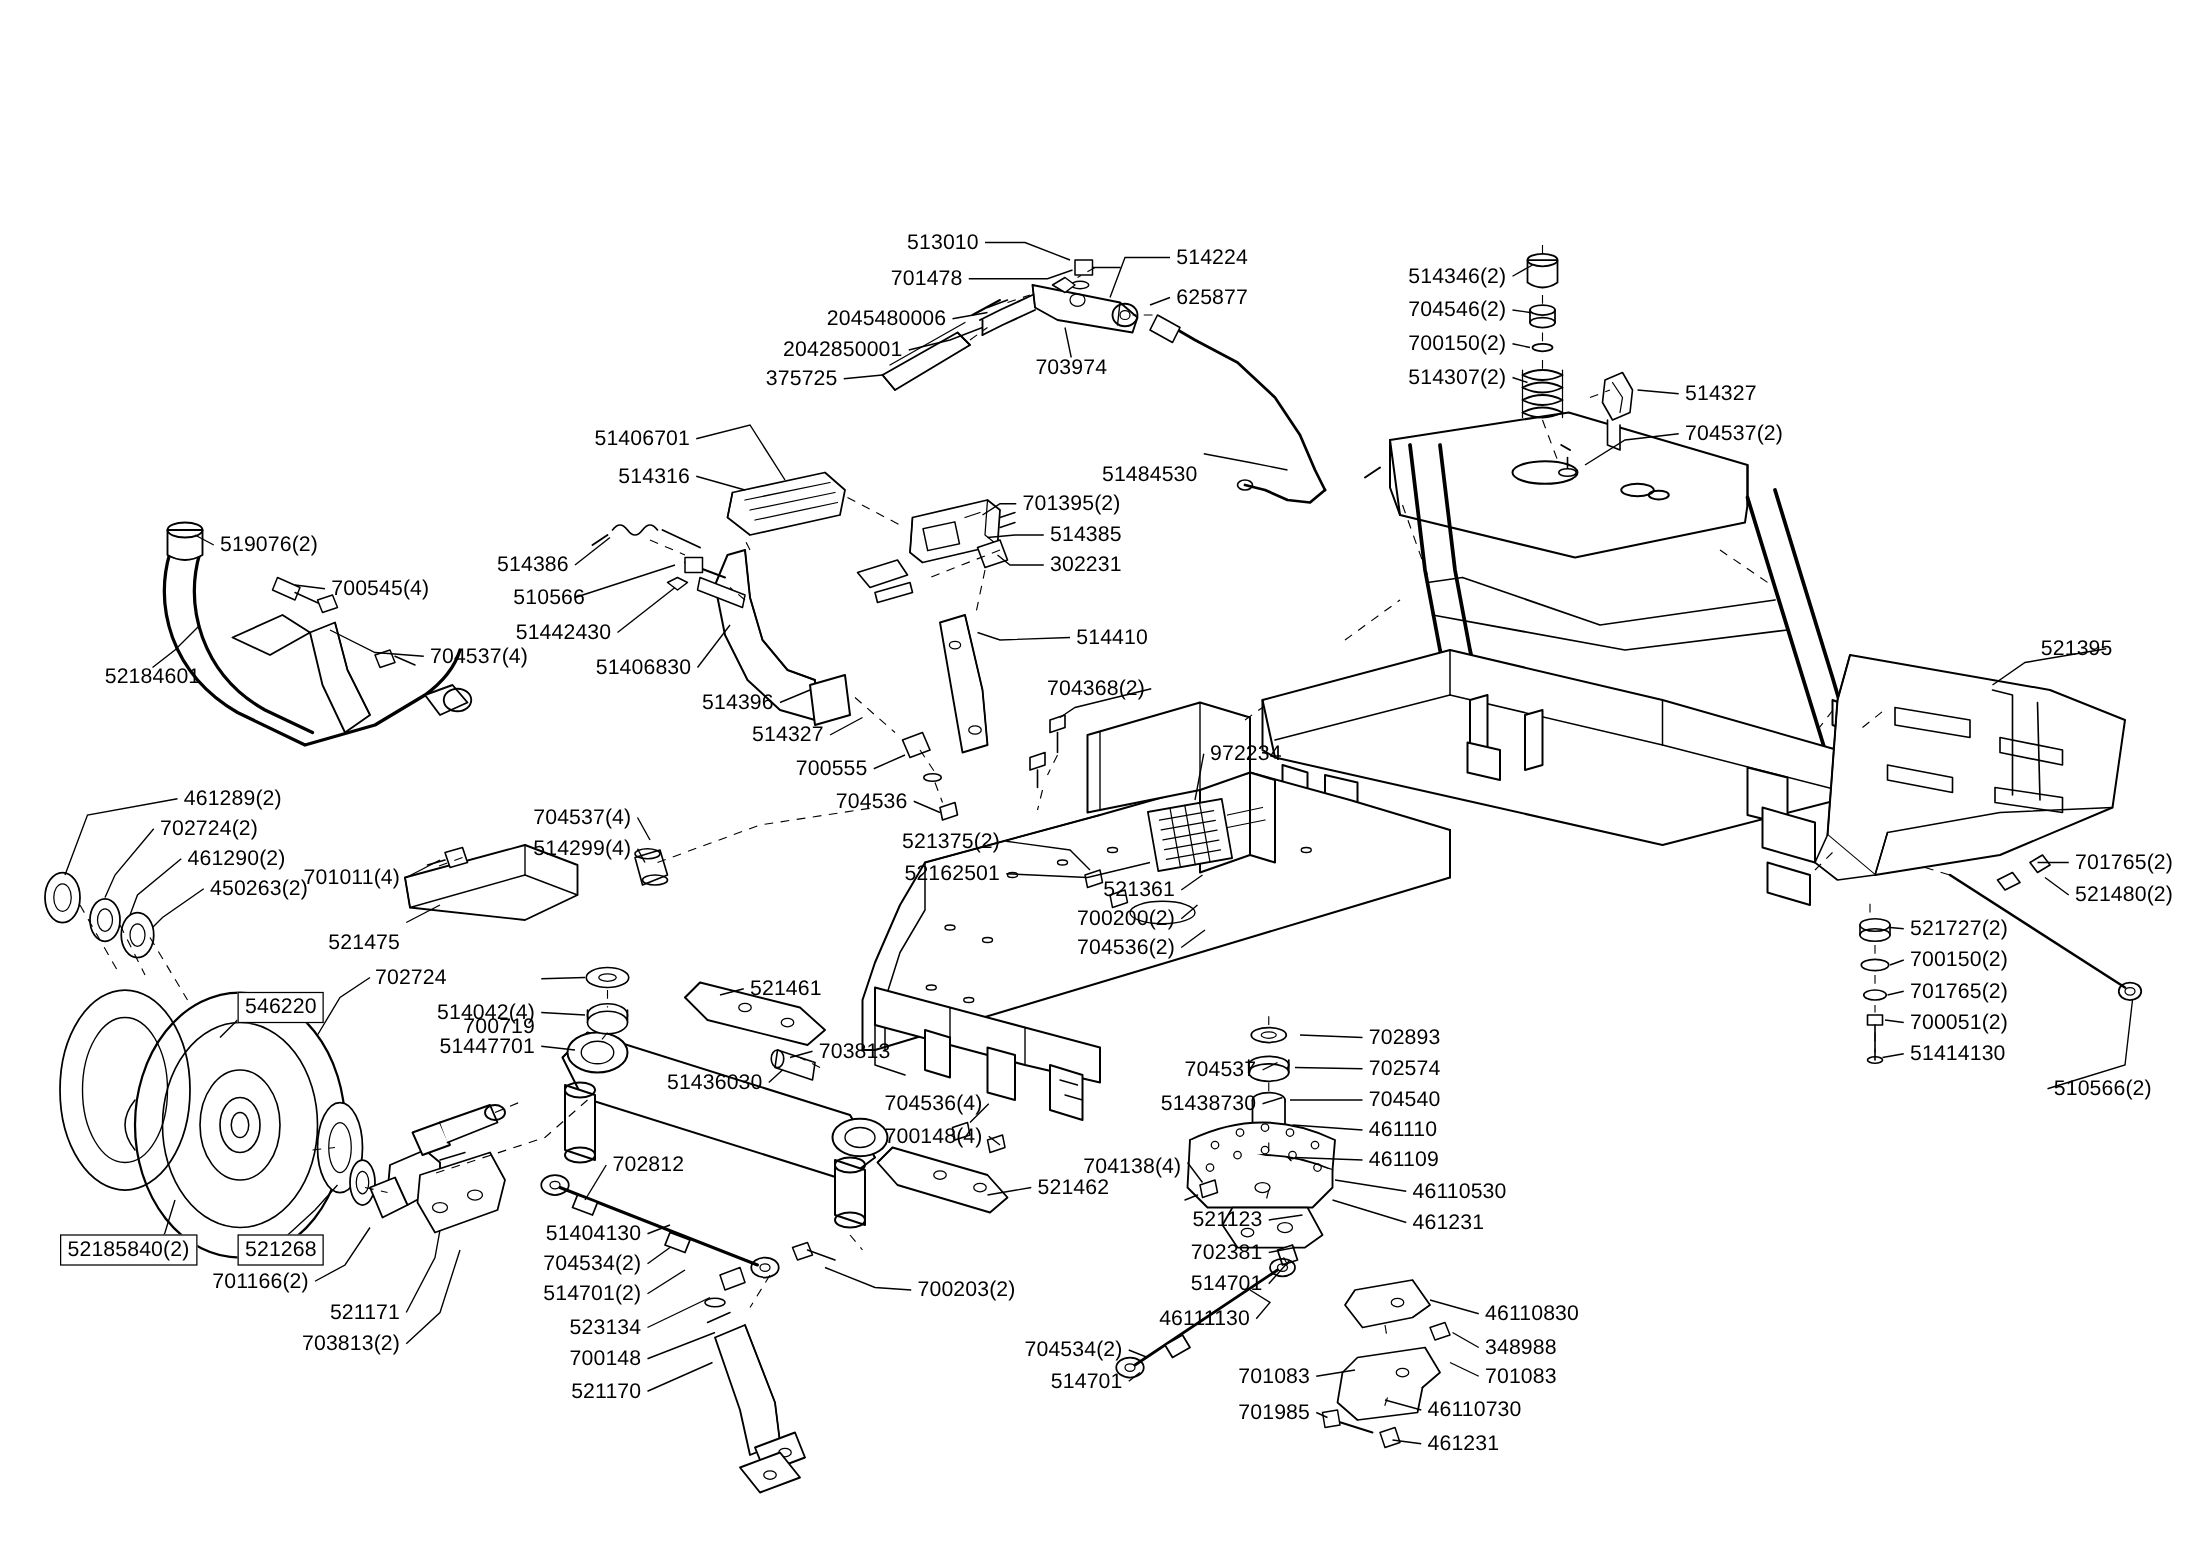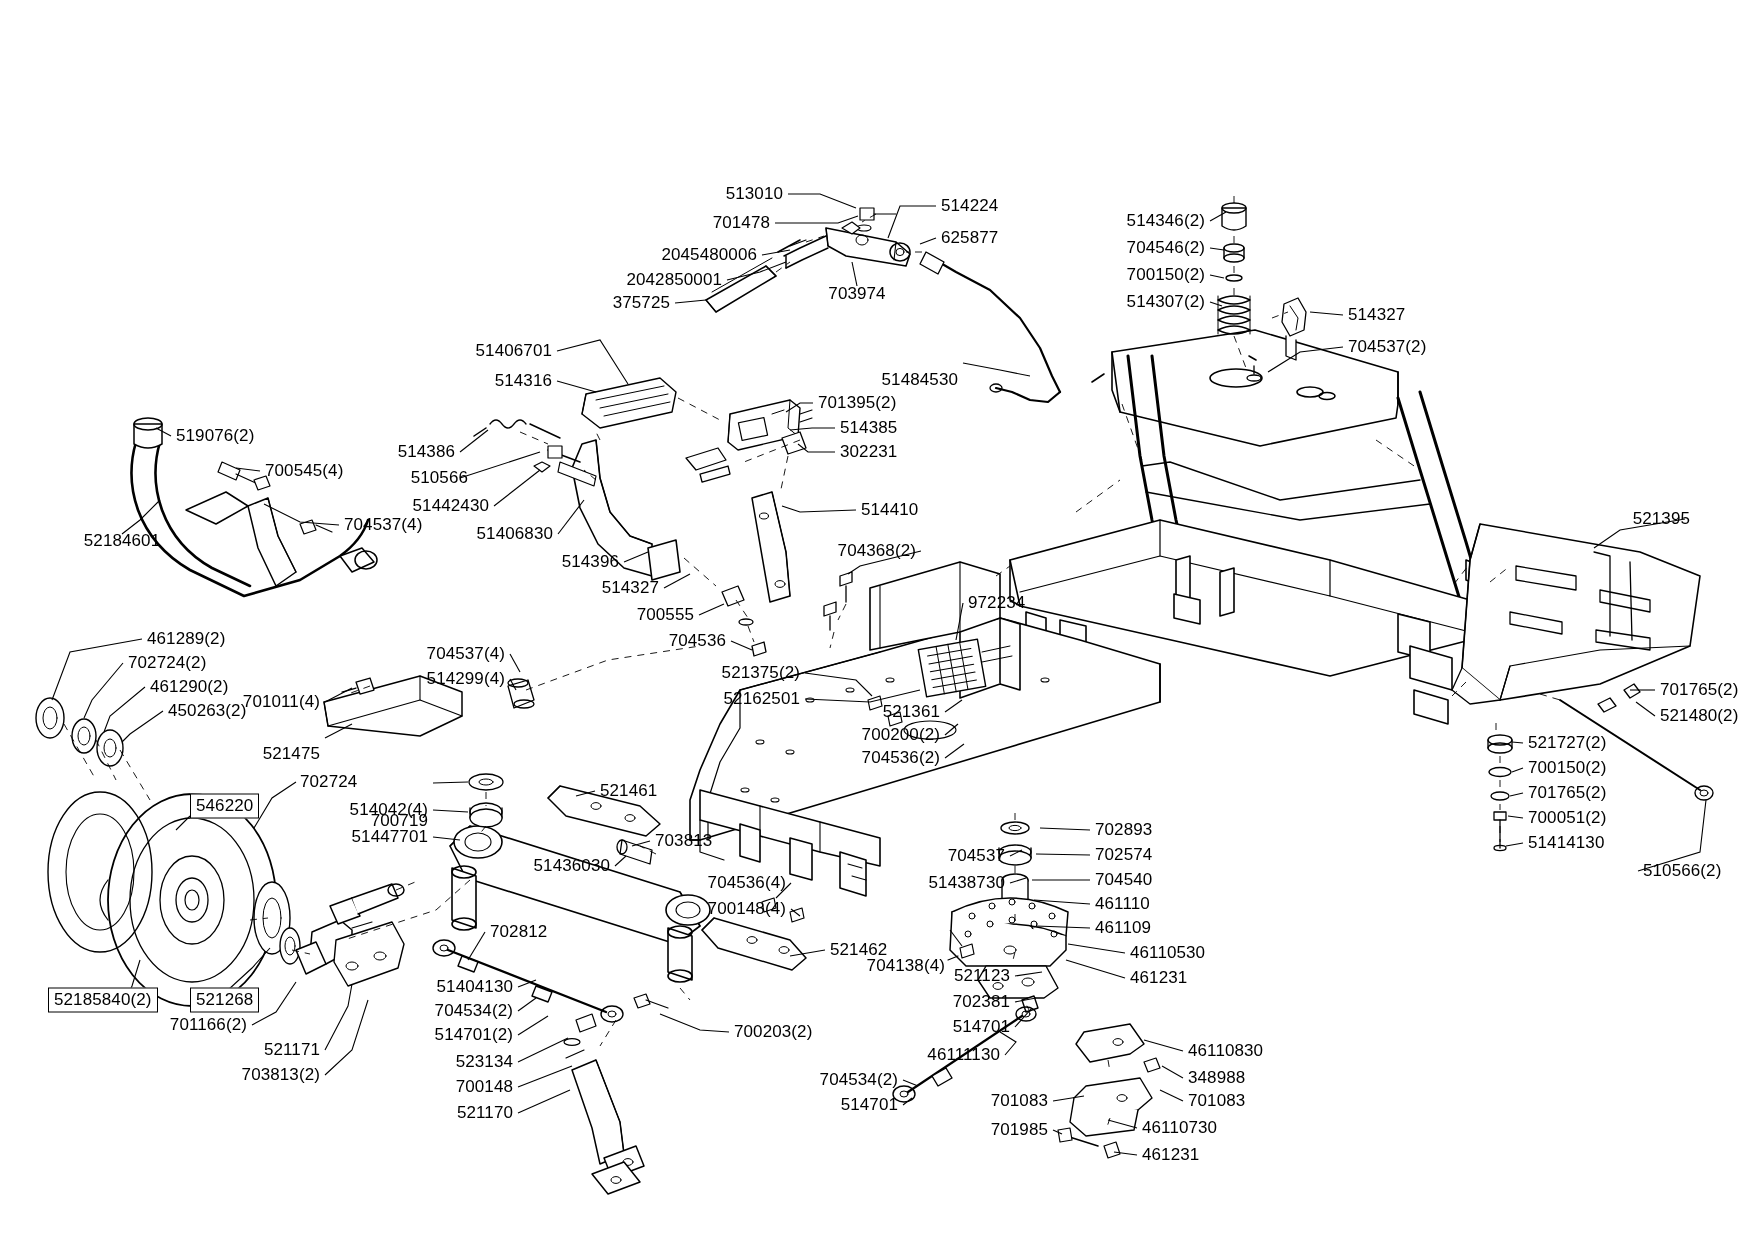--- a/index.html
+++ b/index.html
@@ -749,21 +749,21 @@
       <div class="lbl r" style="left: 513px; top: 1087px;">700148</div>
       <div class="lbl r" style="left: 513px; top: 1113px;">521170</div>
       <div class="lbl l" style="left: 734px; top: 1032px;">700203(2)</div>
       <div class="lbl l" style="left: 1095px; top: 830px;">702893</div>
       <div class="lbl l" style="left: 1095px; top: 855px;">702574</div>
       <div class="lbl l" style="left: 1095px; top: 880px;">704540</div>
       <div class="lbl l" style="left: 1095px; top: 904px; text-align: right;">461110</div>
       <div class="lbl l" style="left: 1095px; top: 928px;">461109</div>
       <div class="lbl r" style="left: 1005px; top: 856px;">704537</div>
       <div class="lbl r" style="left: 1005px; top: 883px;">51438730</div>
-      <div class="lbl r" style="left: 945px; top: 966px;">704138(4)</div>
+      <div class="lbl r" style="left: 945px; top: 933px;">704138(4)</div>
       <div class="lbl l" style="left: 1130px; top: 953px;">46110530</div>
       <div class="lbl l" style="left: 1130px; top: 978px;">461231</div>
       <div class="lbl r" style="left: 1010px; top: 976px;">521123</div>
       <div class="lbl r" style="left: 1010px; top: 1002px;">702381</div>
       <div class="lbl r" style="left: 1010px; top: 1027px;">514701</div>
       <div class="lbl r" style="left: 1000px; top: 1055px;">46111130</div>
       <div class="lbl r" style="left: 898px; top: 1080px;">704534(2)</div>
       <div class="lbl r" style="left: 898px; top: 1105px;">514701</div>
       <div class="lbl l" style="left: 1188px; top: 1051px;">46110830</div>
       <div class="lbl l" style="left: 1188px; top: 1078px;">348988</div>

